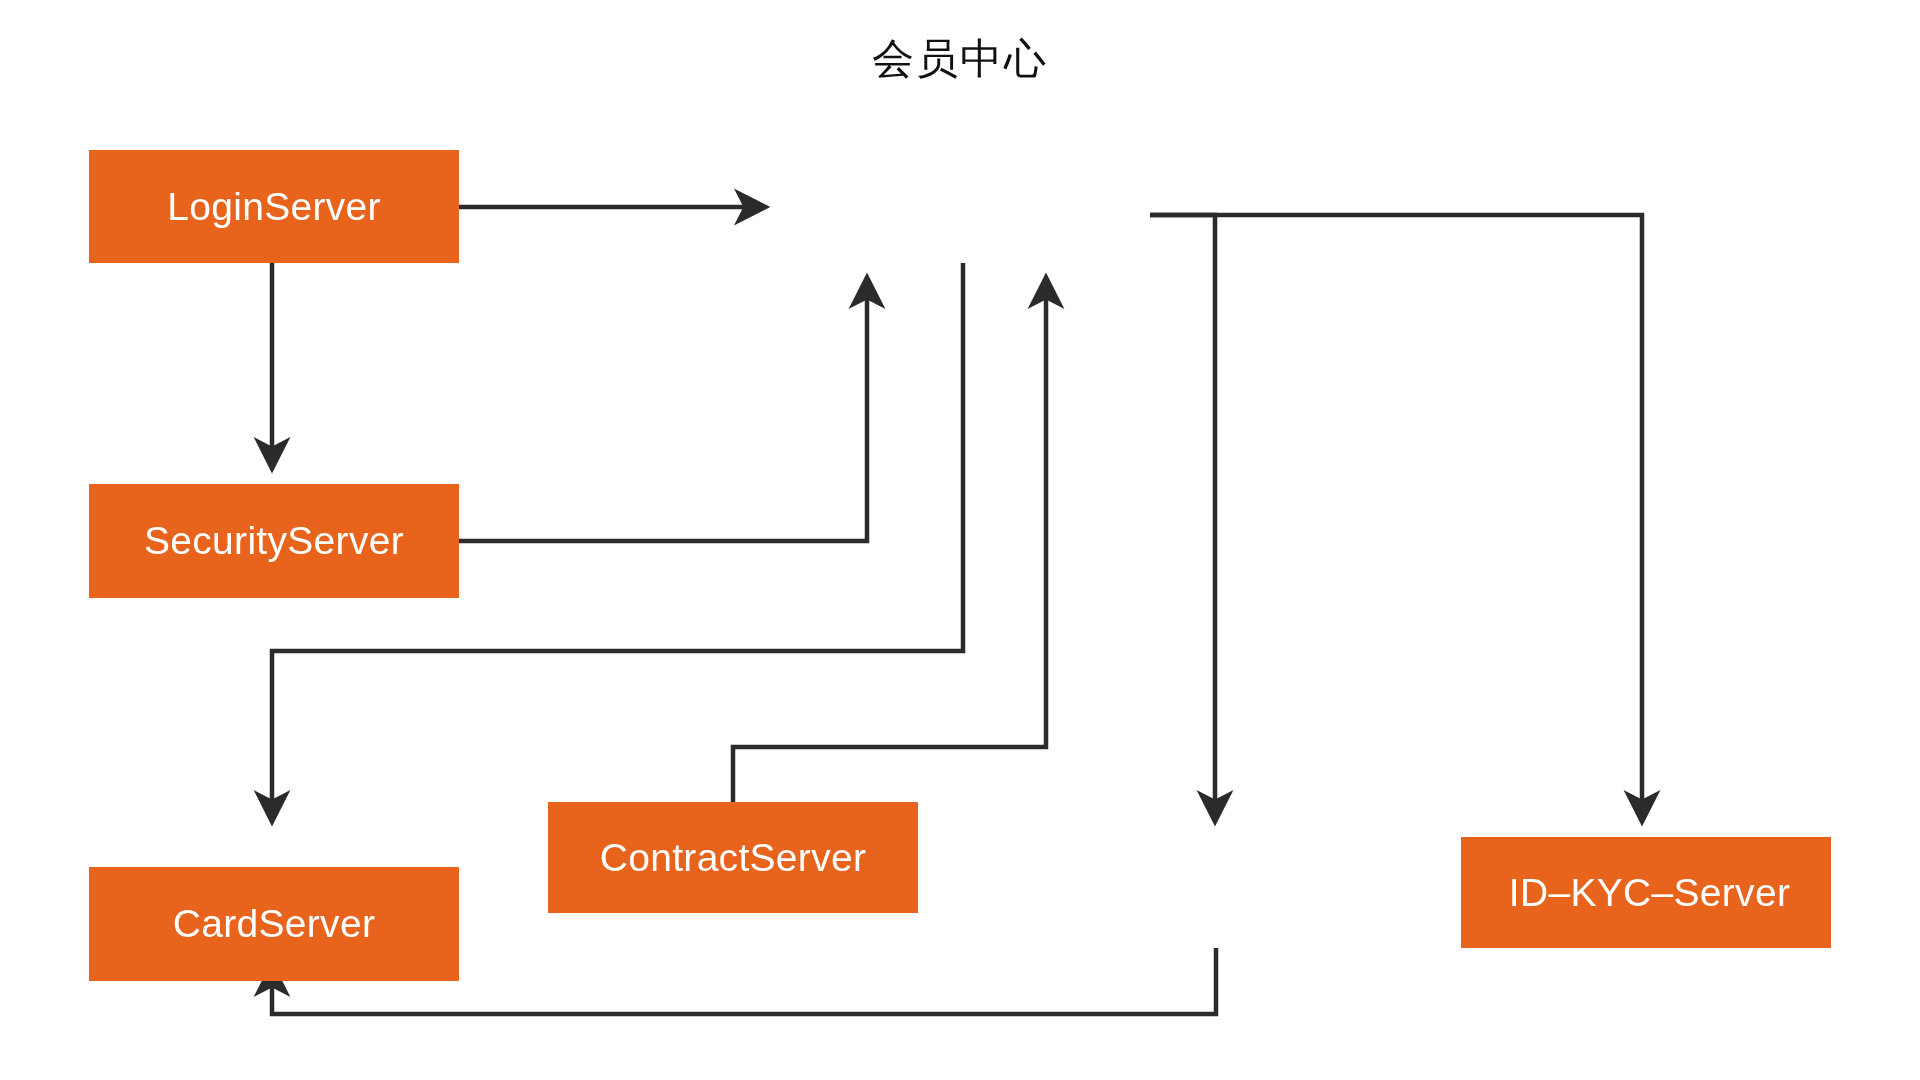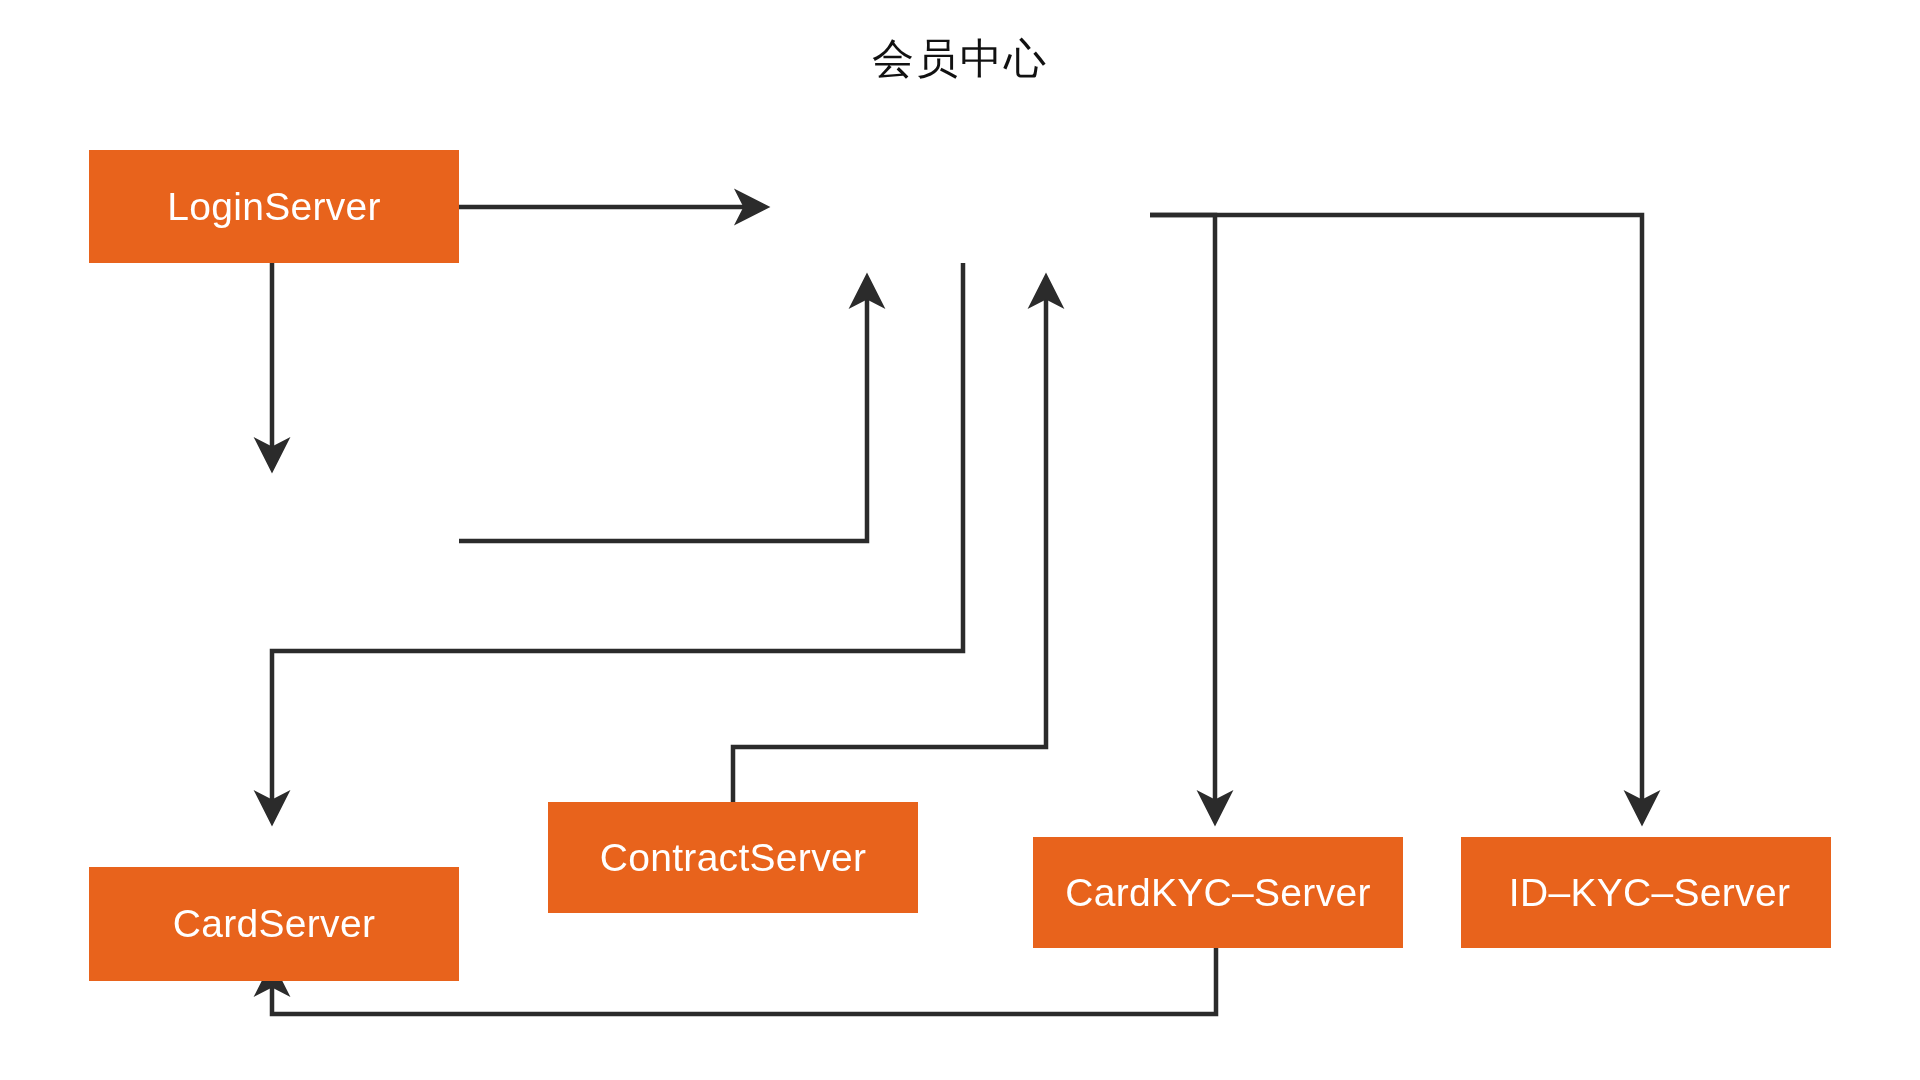--- a/index.html
+++ b/index.html
@@ -88,27 +88,27 @@
         <path d="M 1150,215 L 1215,215 L 1215,821" fill="none" stroke="#2B2B2B" stroke-width="4.5" stroke-linecap="butt" stroke-linejoin="miter" marker-end="url(#arrowhead)"></path>
         <path d="M 1150,215 L 1642,215 L 1642,821" fill="none" stroke="#2B2B2B" stroke-width="4.5" stroke-linecap="butt" stroke-linejoin="miter" marker-end="url(#arrowhead)"></path>
         <path d="M 1216,948 L 1216,1014 L 272,1014 L 272,966" fill="none" stroke="#2B2B2B" stroke-width="4.5" stroke-linecap="butt" stroke-linejoin="miter" marker-end="url(#arrowhead)"></path>
       </g>
   </svg>
 
   <div id="node-layer">
       <div class="node" style="left: 89px; top: 150px; width: 370px; height: 113px; background: rgb(232, 99, 28); color: rgb(255, 255, 255);">
         <span class="node-label">LoginServer</span>
       </div>
+      <div class="node" style="left: 89px; top: 484px; width: 370px; height: 114px; background: rgb(232, 99, 28); color: rgb(255, 255, 255);">
+        <span class="node-label">SecurityServer</span>
+      </div>
       <div class="node" style="left: 89px; top: 837px; width: 370px; height: 114px; background: rgb(232, 99, 28); color: rgb(255, 255, 255); margin-top: 30px;">
         <span class="node-label">CardServer</span>
       </div>
       <div class="node" style="left: 548px; top: 802px; width: 370px; height: 111px; background: rgb(232, 99, 28); color: rgb(255, 255, 255);">
         <span class="node-label">ContractServer</span>
-      </div>
-      <div class="node" style="left: 1033px; top: 837px; width: 370px; height: 111px; background: rgb(232, 99, 28); color: rgb(255, 255, 255);">
-        <span class="node-label">CardKYC–Server</span>
       </div>
       <div class="node" style="left: 1461px; top: 837px; width: 370px; height: 111px; background: rgb(232, 99, 28); color: rgb(255, 255, 255); padding-left: 7px;">
         <span class="node-label">ID–KYC–Server</span>
       </div>
     </div>
 
 </div>
 
 </body></html>

